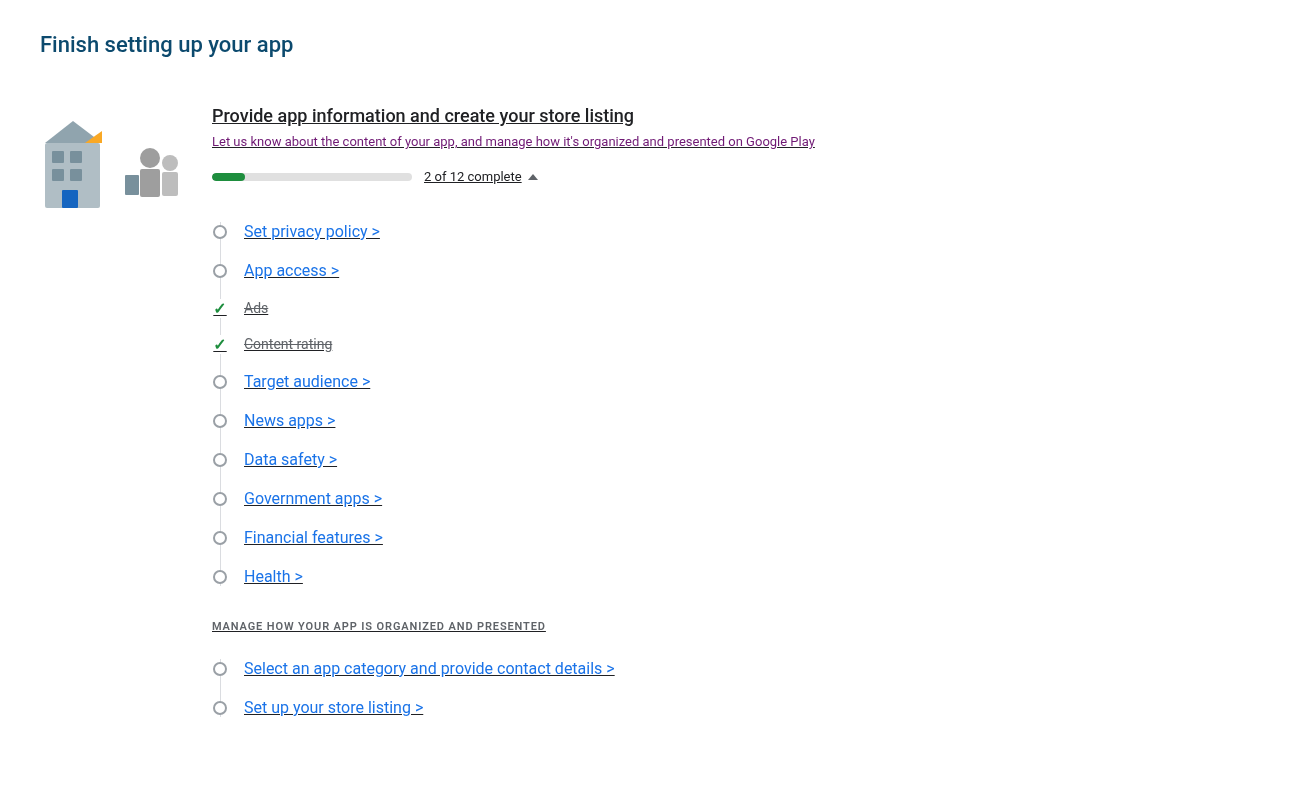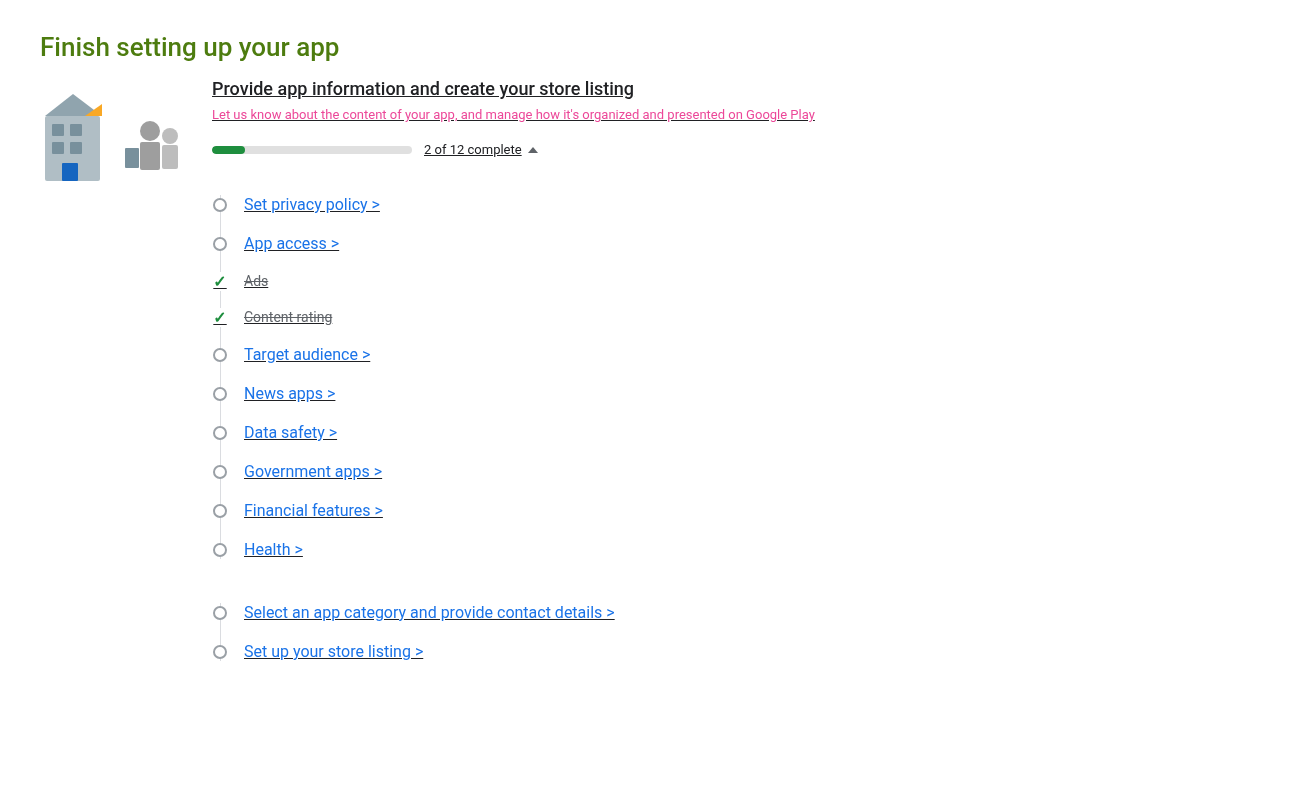--- a/index.html
+++ b/index.html
@@ -10,24 +10,24 @@
     body {
       font-family: 'Roboto', Arial, sans-serif;
       background: #fff;
       color: #202124;
       font-size: 14px;
       padding: 32px 40px;
       width: 1290px;
       min-height: 805px;
     }
     .page-title {
-      font-size: 26px;
+      font-size: 22px;
       font-weight: 500;
-      color: #4d7c0f;
-      margin-bottom: 16px;
+      color: #0c4a6e;
+      margin-bottom: 48px;
     }
     .card-section {
       display: flex;
       flex-direction: row;
       align-items: flex-start;
       gap: 32px;
       text-decoration: underline;
     }
     .illustration {
       width: 140px;
@@ -39,21 +39,21 @@
       flex: 1;
     }
     .card-heading {
       font-size: 18px;
       font-weight: 500;
       color: #202124;
       margin-bottom: 8px;
     }
     .card-subheading {
       font-size: 13px;
-      color: #ec4899;
+      color: #701a75;
       margin-bottom: 20px;
     }
     .progress-row {
       display: flex;
       align-items: center;
       gap: 12px;
       margin-bottom: 28px;
     }
     .progress-bar-track {
       width: 200px;
@@ -256,20 +256,21 @@
           <span class="item-link">Financial features &gt;</span>
         </li>
         <li class="checklist-item">
           <span class="item-indicator">
             <span class="circle-indicator"></span>
           </span>
           <span class="item-link">Health &gt;</span>
         </li>
       </ul>
 
+    <div class="section-label">MANAGE HOW YOUR APP IS ORGANIZED AND PRESENTED</div>
     <ul class="checklist" id="section2-list">
         <li class="checklist-item">
           <span class="item-indicator">
             <span class="circle-indicator"></span>
           </span>
           <span class="item-link">Select an app category and provide contact details &gt;</span>
         </li>
         <li class="checklist-item">
           <span class="item-indicator">
             <span class="circle-indicator"></span>

